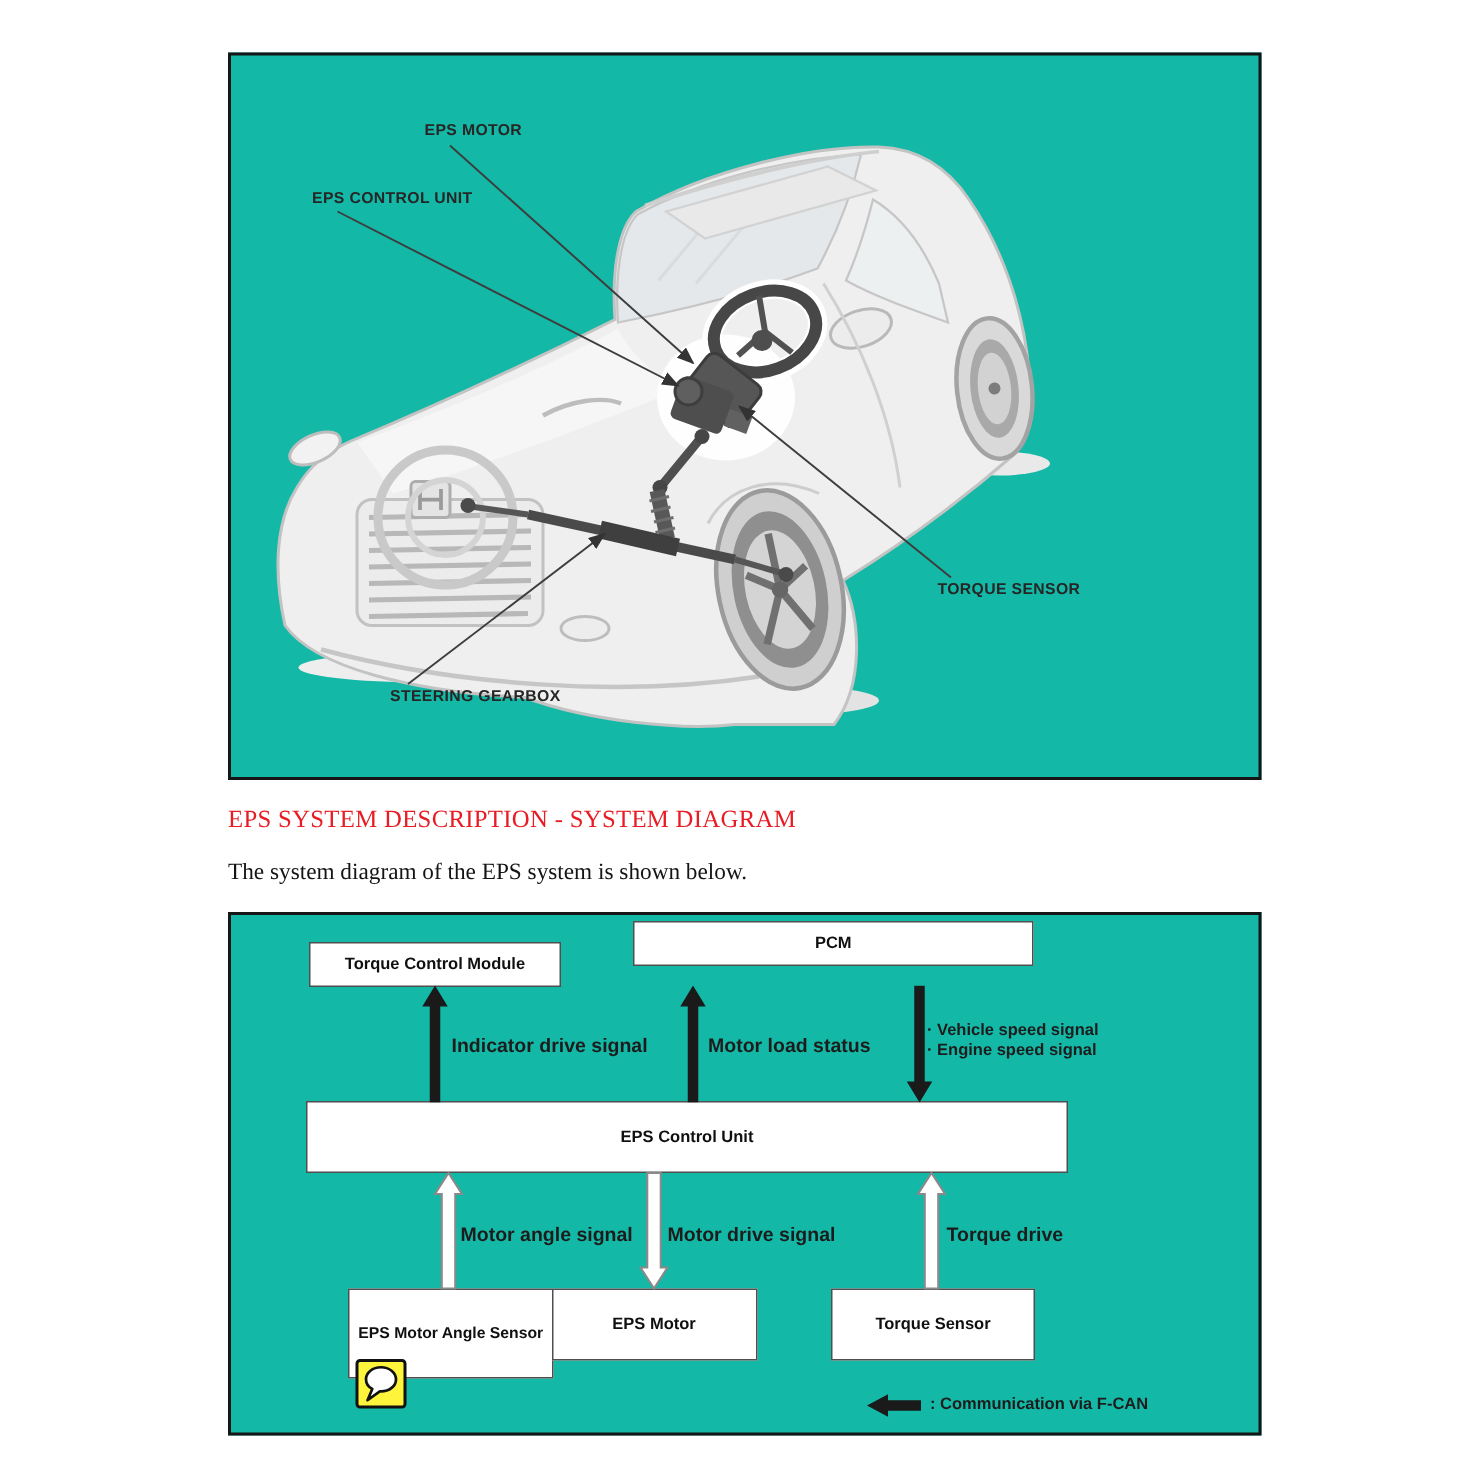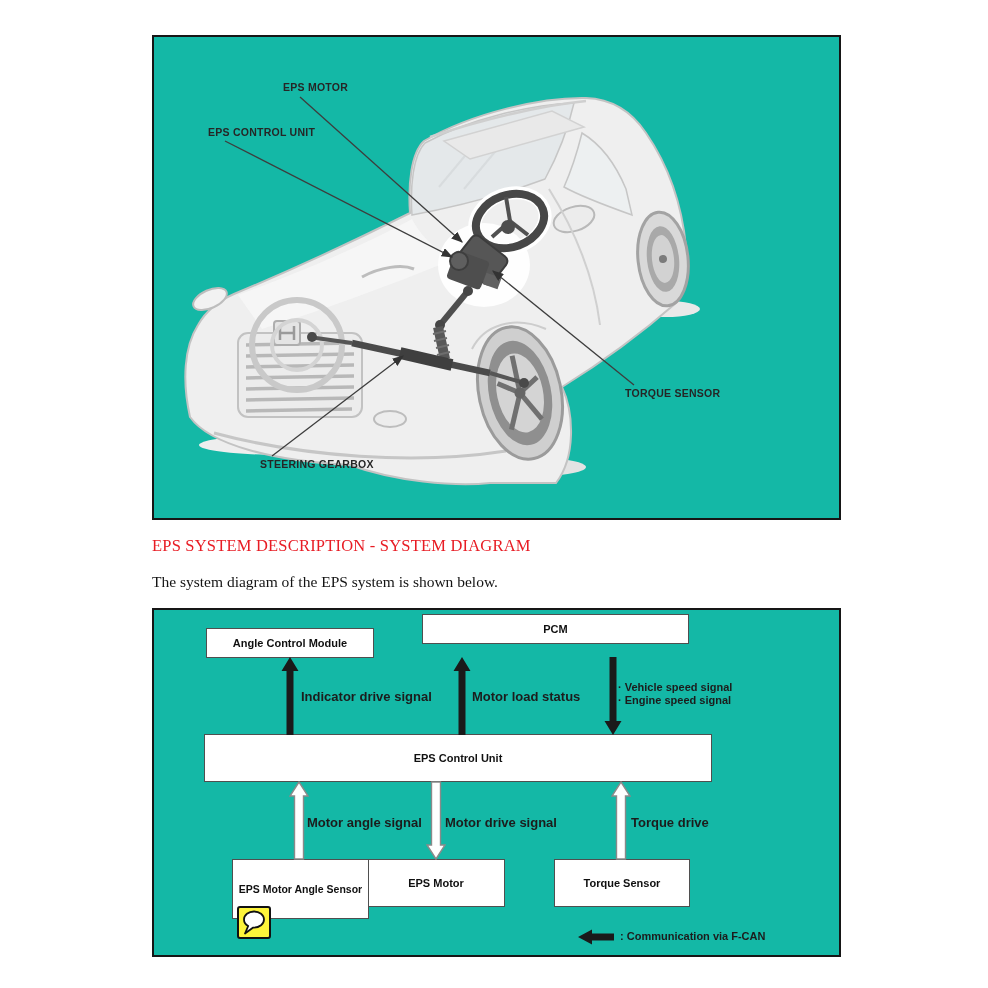--- a/index.html
+++ b/index.html
@@ -173,21 +173,21 @@
   <div class="car-label" style="left:54px;top:89px">EPS CONTROL UNIT</div>
   <div class="car-label" style="left:471px;top:350px">TORQUE SENSOR</div>
   <div class="car-label" style="left:106px;top:421px">STEERING GEARBOX</div>
 </section>
 
 <h1 id="doc-heading">EPS SYSTEM DESCRIPTION - SYSTEM DIAGRAM</h1>
 <p id="doc-intro">The system diagram of the EPS system is shown below.</p>
 
 <section class="panel" id="diagram-panel">
 
-  <div class="dbox" style="left:52px;top:18px;width:168px;height:30px">Angle Control Module</div>
+  <div class="dbox" style="left:52px;top:18px;width:168px;height:30px">Torque Control Module</div>
   <div class="dbox" style="left:268px;top:4px;width:267px;height:30px">PCM</div>
   <div class="dbox" style="left:50px;top:124px;width:508px;height:48px">EPS Control Unit</div>
   <div class="dbox" style="left:78px;top:249px;width:137px;height:60px;font-size:10.5px">EPS Motor Angle Sensor</div>
   <div class="dbox" style="left:213.5px;top:249px;width:137px;height:48px">EPS Motor</div>
   <div class="dbox" style="left:400px;top:249px;width:136px;height:48px">Torque Sensor</div>
 
   <svg class="arrow" style="left:127px;top:47px" width="18" height="78" viewBox="0 0 18 78">
     <polygon points="9,0 17.5,14 12.5,14 12.5,78 5.5,78 5.5,14 0.5,14" fill="#1a1a1a"></polygon>
   </svg>
   <svg class="arrow" style="left:299px;top:47px" width="18" height="78" viewBox="0 0 18 78">

